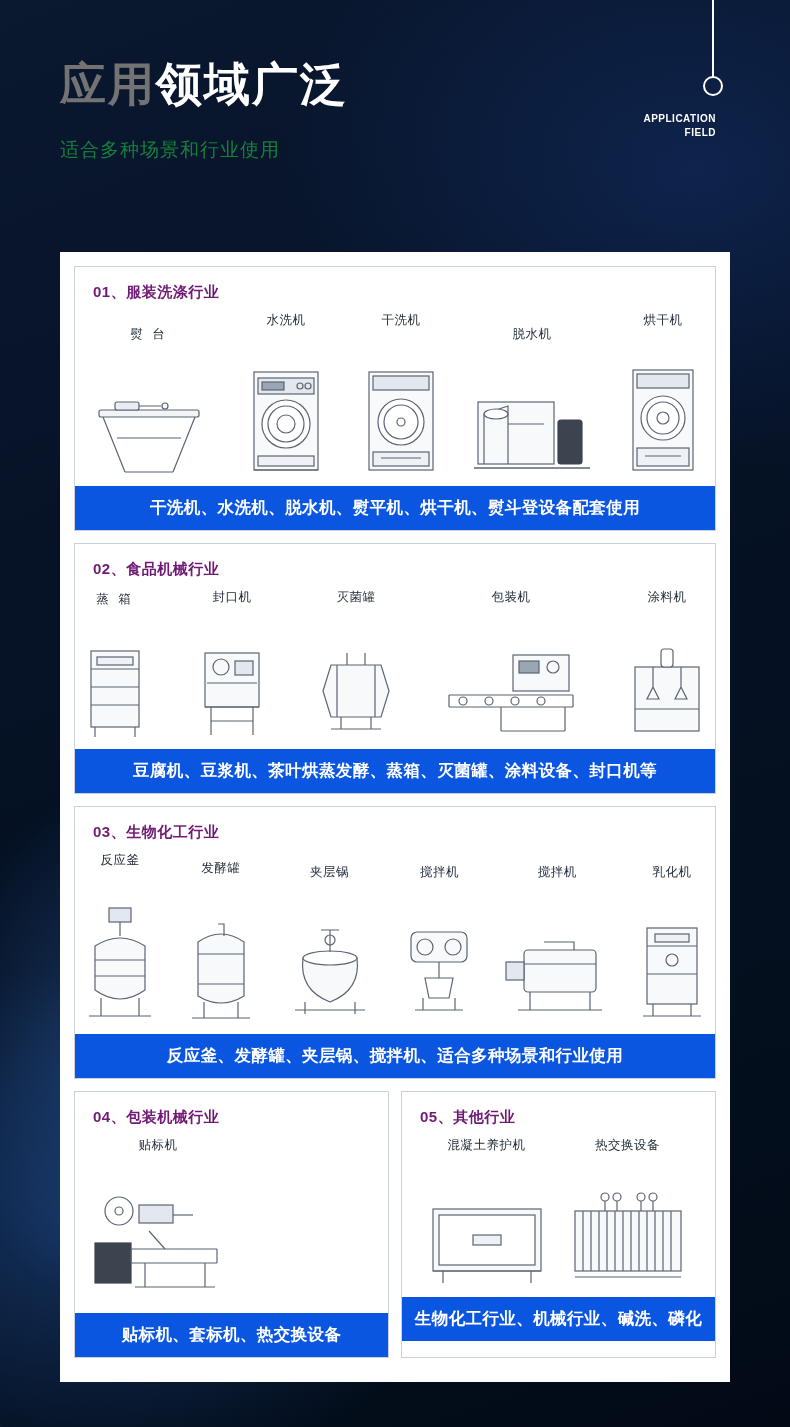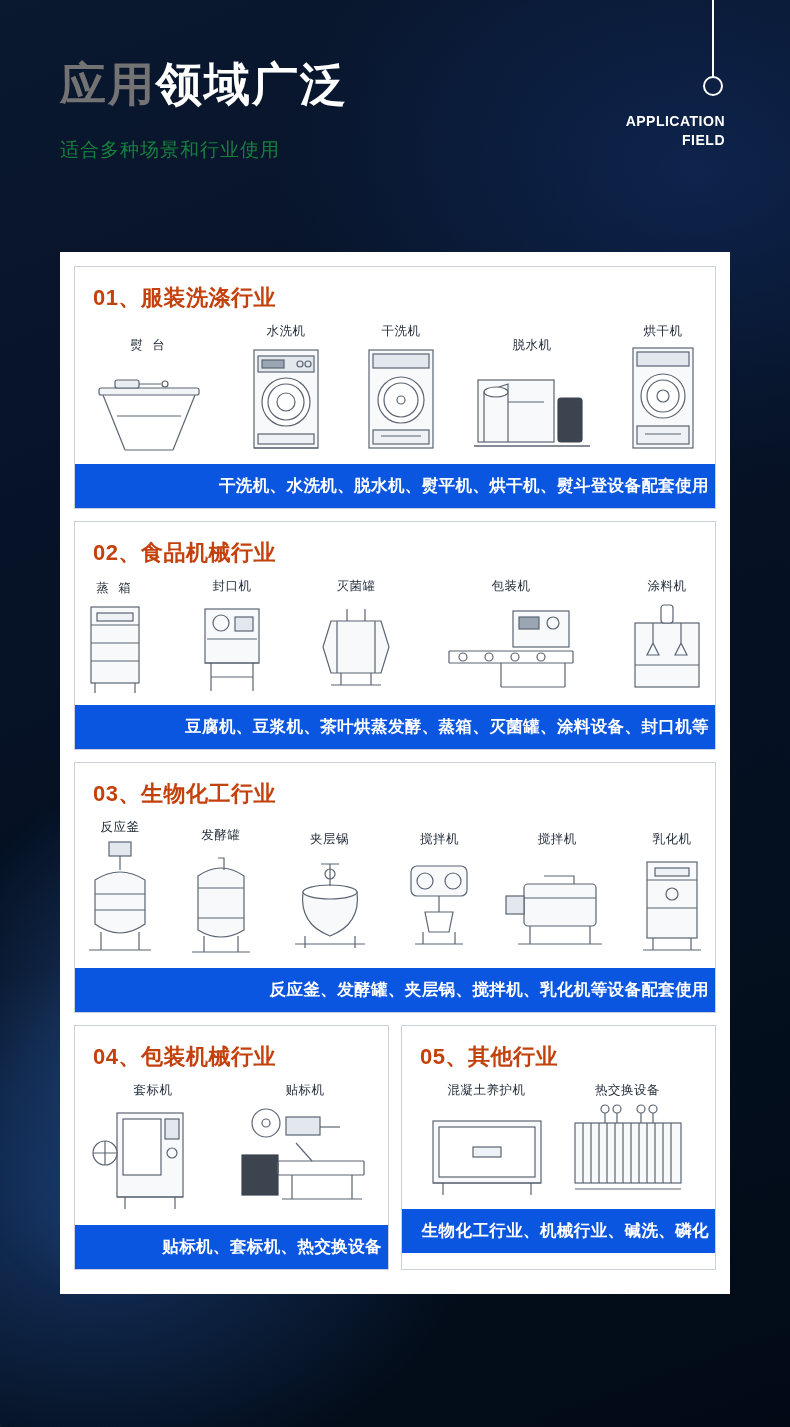--- a/index.html
+++ b/index.html
@@ -65,60 +65,60 @@
   .en-mark .dot {
     position: absolute;
     right: 9px; top: 76px;
     width: 20px; height: 20px;
     border: 2px solid #ffffff;
     border-radius: 50%;
     background: transparent;
   }
   .en-mark .en-text {
     position: absolute;
-    top: 112px; right: 7px;
-    font-size: 14px;
+    top: 112px; right: 16px;
+    font-size: 10px;
     font-weight: bold;
     letter-spacing: 0.5px;
     line-height: 1.35;
     width: 120px;
   }
 
   
   .panel {
     position: absolute;
     left: 60px; top: 252px;
     width: 670px;
     background: #ffffff;
     padding: 14px;
   }
 
   .card { background: #ffffff; border: 1px solid #c9d2dc; margin-bottom: 12px; }
   .card:last-child { margin-bottom: 0; }
   .card-head {
-    font-size: 22px;
+    font-size: 15px;
     font-weight: bold;
-    color: #c2410c;
+    color: #701a75;
     padding: 16px 18px 4px 18px;
     letter-spacing: 0.5px;
   }
   .card-body { position: relative; padding: 6px 14px 10px 14px; }
   .card-foot {
     background: #0b56e0;
     color: #ffffff;
     font-size: 16.5px;
     font-weight: bold;
-    text-align: right;
+    text-align: center;
     padding: 11px 6px;
     letter-spacing: 0.4px;
   }
 
   
   .ill-row { display: flex; align-items: flex-end; justify-content: space-between; gap: 4px; }
-  .ill { position: relative; display: flex; flex-direction: column; align-items: center; }
+  .ill { position: relative; display: flex; flex-direction: column; align-items: center; gap: 33px; }
   .ill-label {
     font-size: 12.5px;
     color: #1f2937;
     margin-bottom: 4px;
     white-space: nowrap;
     letter-spacing: 0.5px;
   }
   .ill-label.spaced { letter-spacing: 3px; }
   .ill svg { display: block; }
 
@@ -391,42 +391,28 @@
               <rect x="10" y="10" width="50" height="76" fill="#f7f9fb"></rect>
               <path d="M10 28 H60 M10 56 H60"></path>
               <rect x="18" y="16" width="34" height="8" fill="#eef1f5"></rect>
               <circle cx="35" cy="42" r="6"></circle>
               <path d="M16 86 V98 M54 86 V98 M6 98 H64"></path>
             </g>
           </svg>
         </div>
       </div>
     </div>
-    <div class="card-foot">反应釜、发酵罐、夹层锅、搅拌机、乳化机等设备配套使用</div>
+    <div class="card-foot">反应釜、发酵罐、夹层锅、搅拌机、适合多种场景和行业使用</div>
   </div>
 
   <div class="row-bottom">
     <div class="card card-04">
       <div class="card-head">04、包装机械行业</div>
       <div class="card-body">
         <div class="ill-row">
-          <div class="ill">
-            <div class="ill-label">套标机</div>
-            <svg width="128" height="112" viewBox="0 0 128 112">
-              <g fill="none" stroke="#5b6472" stroke-width="1.2">
-                <rect x="28" y="10" width="66" height="84" fill="#f7f9fb"></rect>
-                <rect x="34" y="16" width="38" height="56" fill="#fff"></rect>
-                <rect x="76" y="16" width="14" height="20" fill="#e3e8ef"></rect>
-                <circle cx="83" cy="50" r="5"></circle>
-                <circle cx="16" cy="50" r="12" fill="#fff"></circle>
-                <path d="M16 38 V62 M4 50 H28"></path>
-                <path d="M28 94 H94 M36 94 V106 M86 94 V106"></path>
-              </g>
-            </svg>
-          </div>
           <div class="ill">
             <div class="ill-label">贴标机</div>
             <svg width="138" height="112" viewBox="0 0 138 112">
               <g fill="none" stroke="#5b6472" stroke-width="1.2">
                 <circle cx="30" cy="20" r="14" fill="#fff"></circle>
                 <circle cx="30" cy="20" r="4"></circle>
                 <rect x="50" y="14" width="34" height="18" fill="#e3e8ef"></rect>
                 <path d="M84 24 H104"></path>
                 <rect x="6" y="52" width="36" height="40" fill="#3c4450" stroke="#3c4450"></rect>
                 <path d="M42 58 H128 M42 58 L42 72 M128 58 V72 M42 72 H128"></path>

